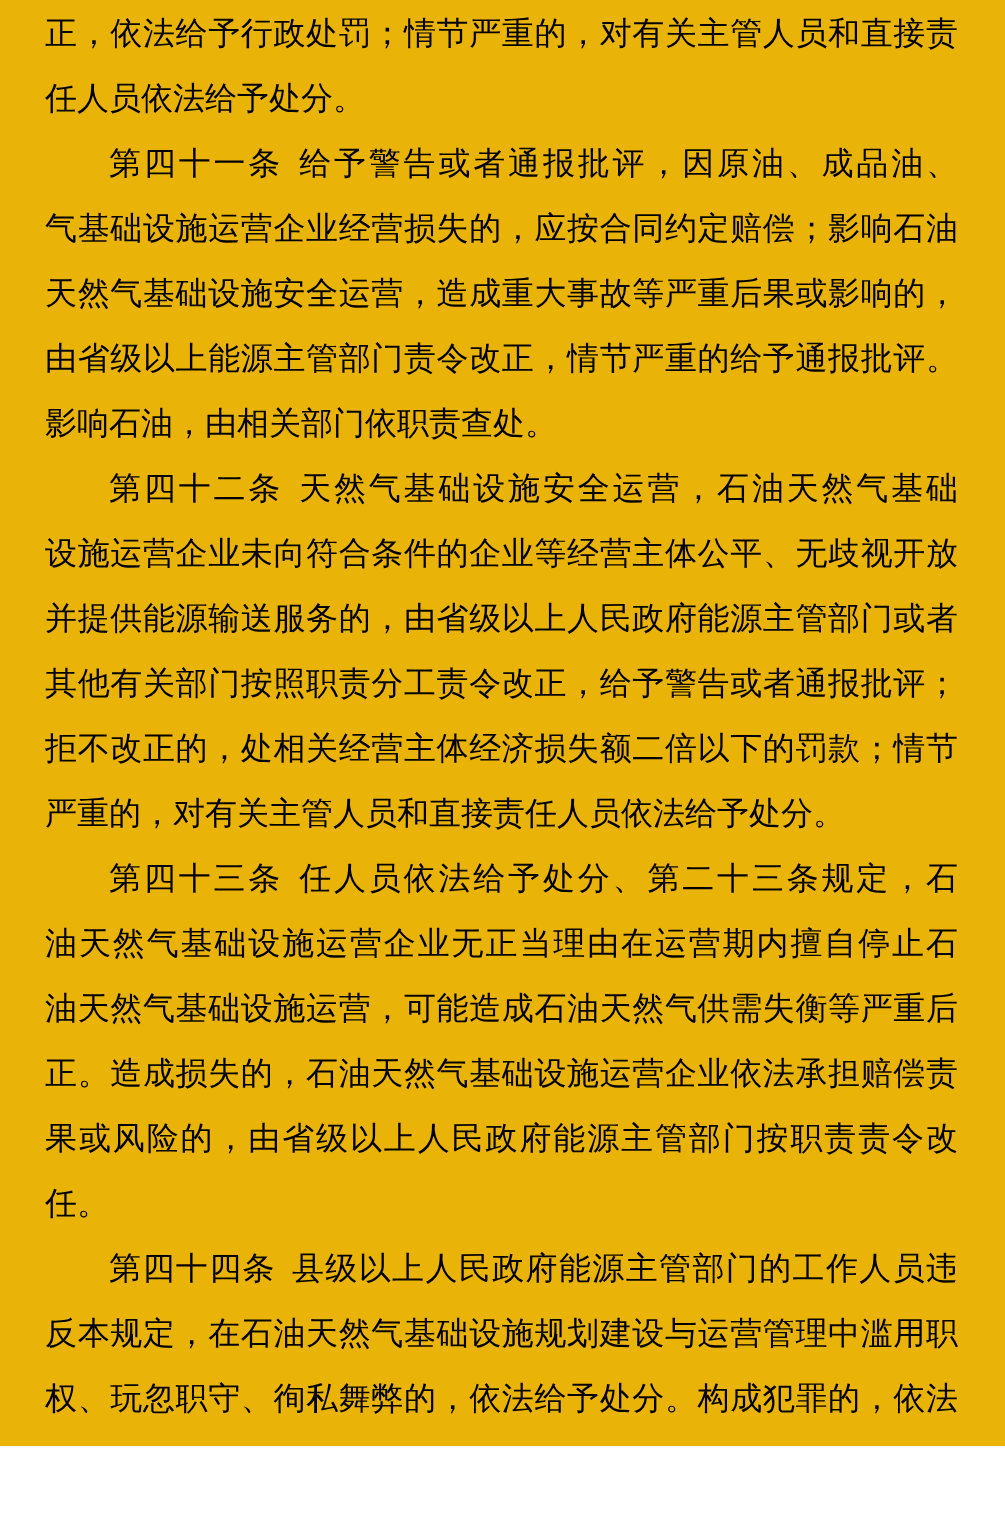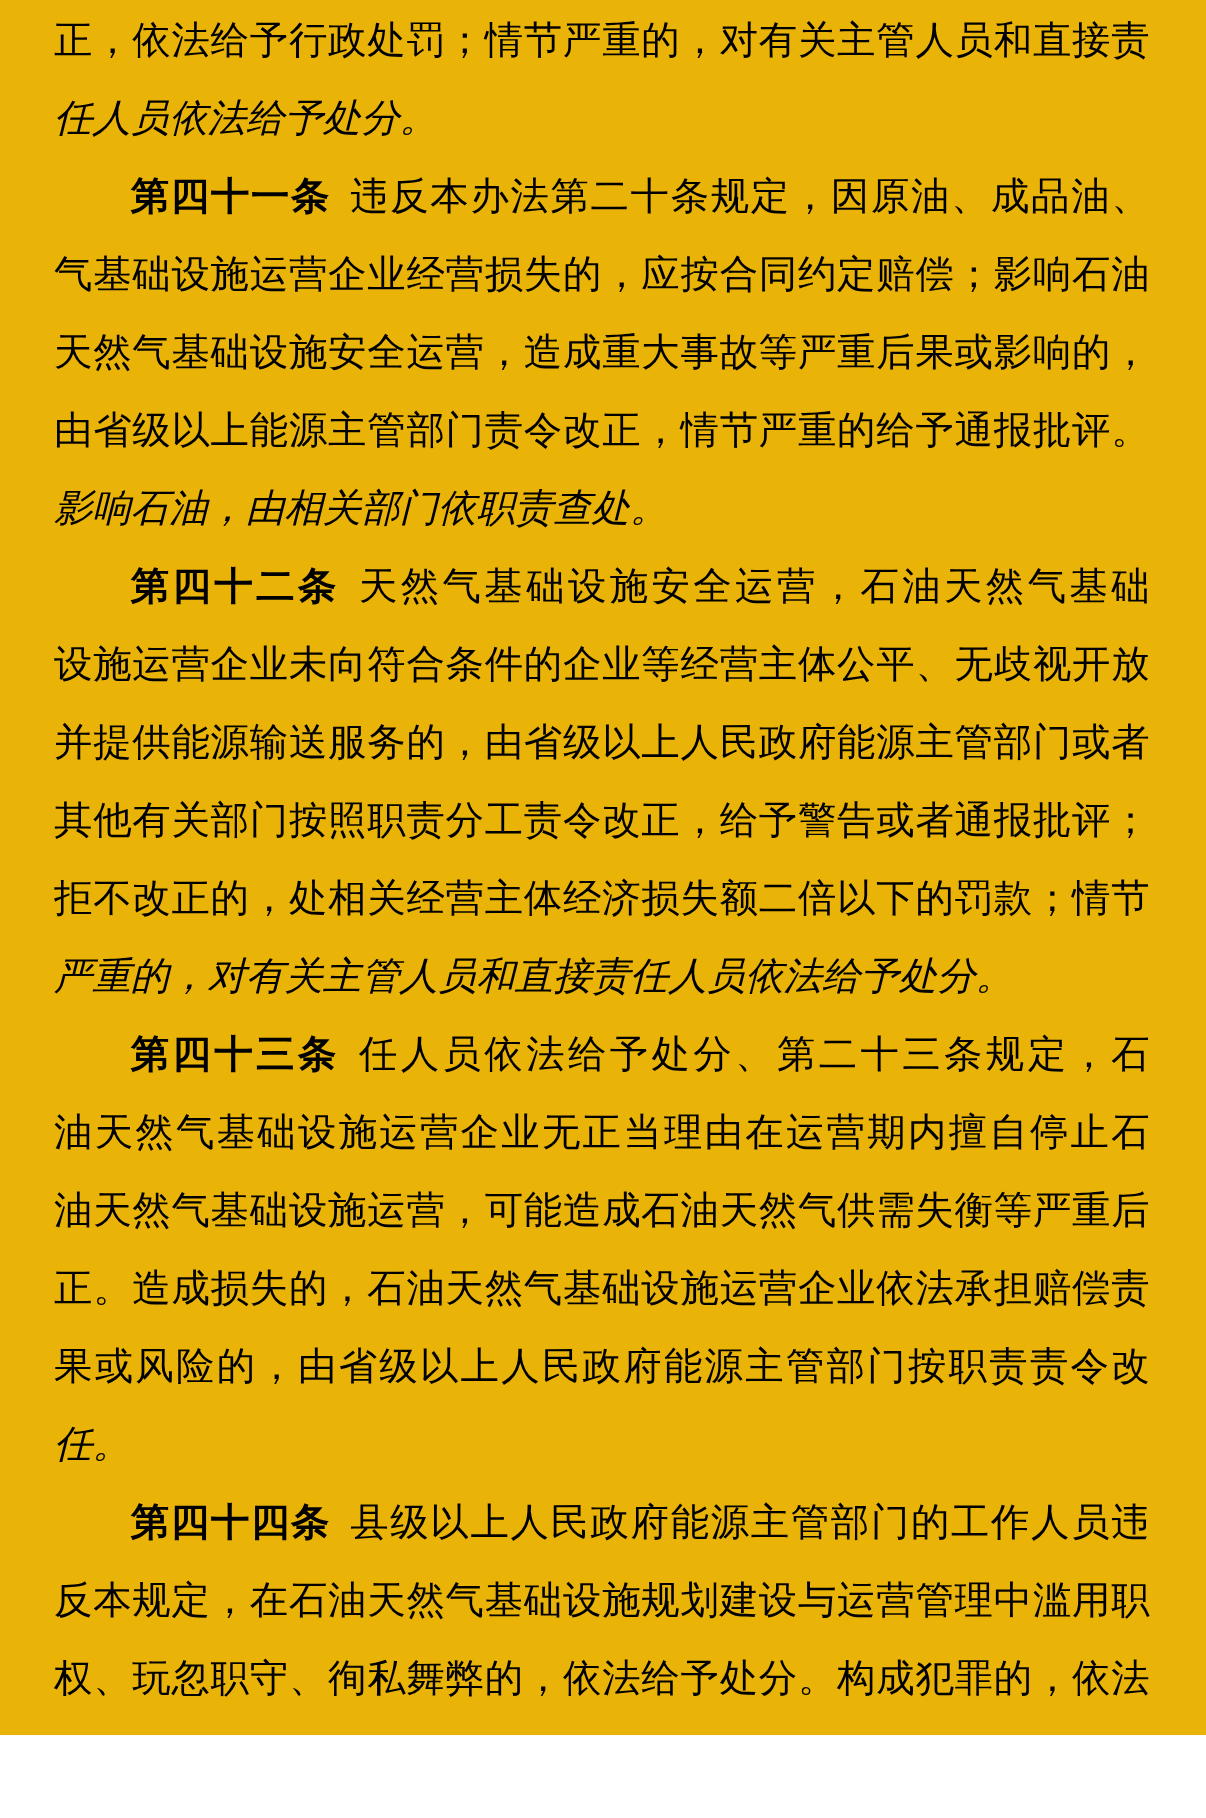--- a/index.html
+++ b/index.html
@@ -27,44 +27,43 @@
     line-height: 65px;
     font-size: 32px;
     text-align: justify;
     text-align-last: justify;
     text-justify: inter-character;
     overflow: visible;
   }
   
   .line.para-end {
     text-align-last: left;
-    font-style: italic;
   }
   
   .line.para-start {
     text-indent: 64px;
   }
   
   .art {
-    font-weight: bold;
+    font-weight: normal;
     font-family: "DejaVu Sans", "Liberation Sans", sans-serif;
     margin-right: 16px;
   }
 </style>
 </head>
 <body>
 
 <div class="page">
   <div class="textblock">
 
     <div class="line">正，依法给予行政处罚；情节严重的，对有关主管人员和直接责</div>
     <div class="line para-end">任人员依法给予处分。</div>
 
     <div class="line para-start">
-      <span class="art">第四十一条</span><span>违反本办法第二十条规定，因原油、成品油、</span>
+      <span class="art">第四十一条</span><span>给予警告或者通报批评，因原油、成品油、</span>
     </div>
     <div class="line">气基础设施运营企业经营损失的，应按合同约定赔偿；影响石油</div>
     <div class="line">天然气基础设施安全运营，造成重大事故等严重后果或影响的，</div>
     <div class="line">由省级以上能源主管部门责令改正，情节严重的给予通报批评。</div>
     <div class="line para-end">影响石油，由相关部门依职责查处。</div>
 
     <div class="line para-start">
       <span class="art">第四十二条</span><span>天然气基础设施安全运营，石油天然气基础</span>
     </div>
     <div class="line">设施运营企业未向符合条件的企业等经营主体公平、无歧视开放</div>

